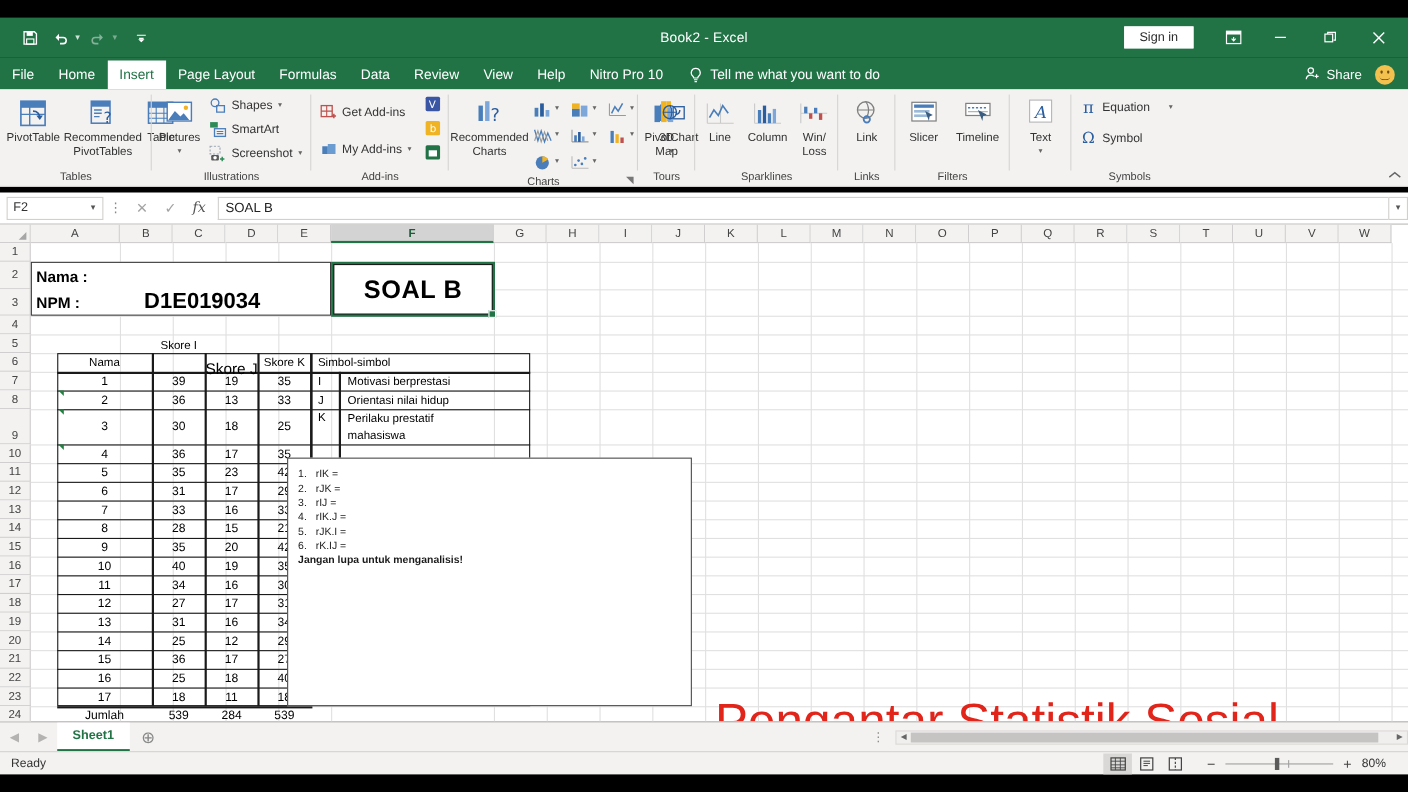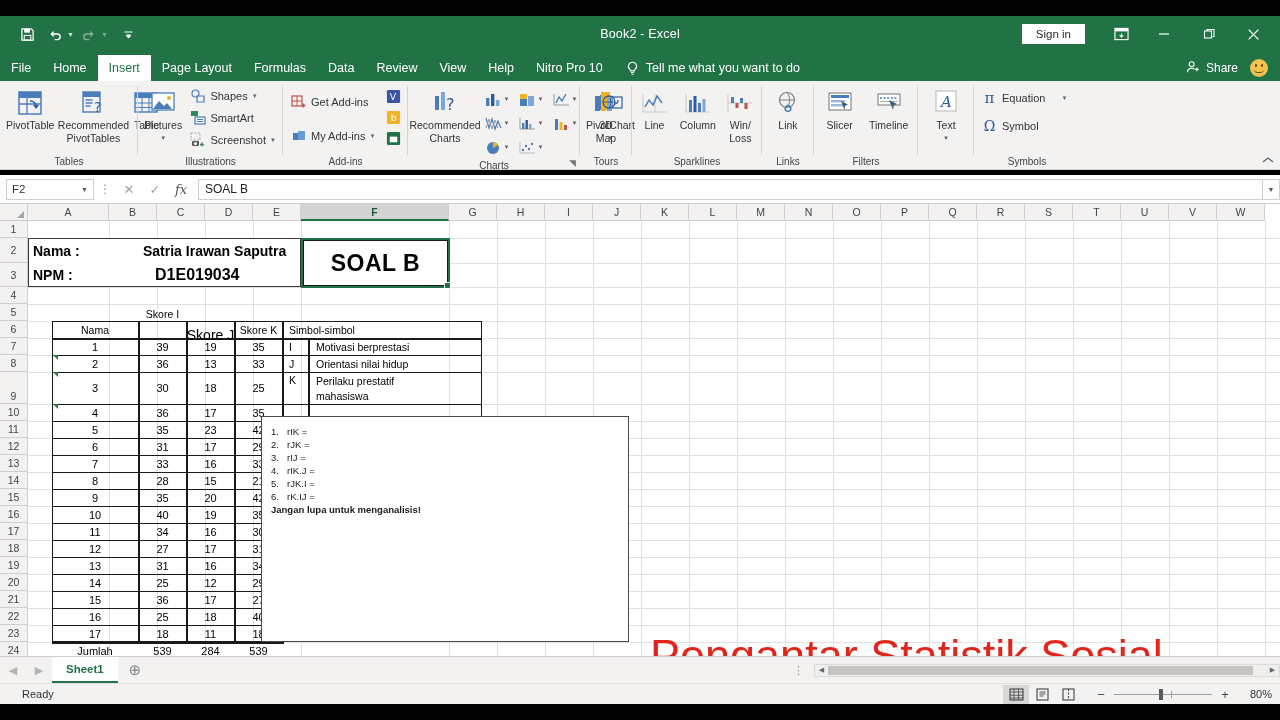--- a/index.html
+++ b/index.html
@@ -191,30 +191,30 @@
   }
   .hsb .arrowl, .hsb .arrowr { width:13px; text-align:center; font-size:7px; color:#666; }
   .hsb .thumb { position:absolute; left:13px; width:425px; height:9px; background:#c6c4c2; top:1px; }
 
   
   .statusbar {
     position:absolute; left:0; top:683px; width:1280px; height:21px;
     background:#f3f2f1; border-top:1px solid #e2e0de; display:flex; align-items:center;
     font-size:11px; color:#333;
   }
-  .st-ready { padding-left:22px; }
+  .st-ready { padding-left:10px; }
   .st-right { margin-left:auto; display:flex; align-items:center; gap:0; padding-right:8px; }
   .viewbtn { width:26px; height:19px; display:flex; align-items:center; justify-content:center; }
   .viewbtn.on { background:#d9d8d7; }
   .zoomwrap { display:flex; align-items:center; gap:7px; margin-left:14px; }
   .zminus, .zplus { font-size:13px; color:#444; width:12px; text-align:center; }
   .ztrack { width:98px; height:1px; background:#a0a0a0; position:relative; }
   .zthumb { position:absolute; left:45px; top:-5px; width:4px; height:11px; background:#5a5a5a; }
   .ztick { position:absolute; left:57px; top:-3px; width:1px; height:7px; background:#a0a0a0; }
-  .zval { width:34px; text-align:right; font-size:11px; }
+  .zval { width:34px; text-align:left; font-size:11px; }
 </style>
 </head>
 <body>
 
 <div id="app">
 
   <div class="titlebar">
     <div class="qat">
       <div class="qat-btn">
         <svg width="15" height="15" viewBox="0 0 16 16">
@@ -812,23 +812,22 @@
         <div class="gl-h" style="left:0; top:336px; width:1252px; height:1px"></div>
         <div class="gl-h" style="left:0; top:353px; width:1252px; height:1px"></div>
         <div class="gl-h" style="left:0; top:370px; width:1252px; height:1px"></div>
         <div class="gl-h" style="left:0; top:387px; width:1252px; height:1px"></div>
         <div class="gl-h" style="left:0; top:404px; width:1252px; height:1px"></div>
         <div class="gl-h" style="left:0; top:421px; width:1252px; height:1px"></div>
       </div>
 
       <div class="bx" style="left:0; top:17px; width:273px; height:49px; border:1px solid #3a3a3a; background:#fff"></div>
       <div class="cell bold" style="left:2px; top:18px; width:78px; height:23px; font-size:14px">Nama :</div>
-      <div class="cell bold" style="left:112px; top:18px; width:200px; height:23px; font-size:14px">Satria Irawan Saputra</div>
       <div class="cell bold" style="left:2px; top:42px; width:78px; height:23px; font-size:14px">NPM :</div>
-      <div class="cell bold" style="left:124px; top:42px; width:200px; height:23px; font-size:16px">D1E019034</div>
+      <div class="cell bold" style="left:100px; top:42px; width:200px; height:23px; font-size:20px">D1E019034</div>
 
       <div class="bx" style="left:274px; top:18px; width:147px; height:48px; border:2px solid #1a1a1a; background:#fff"></div>
       <div class="cell bold ctr" style="left:276px; top:20px; width:143px; height:44px; font-size:23px; letter-spacing:.5px">SOAL B</div>
       <div class="selcell" style="left:273px; top:17px; width:149px; height:50px"></div>
 
 
       <div class="bx" style="left:24px; top:100px; width:430px; height:321px; border:1.5px solid #1a1a1a"></div>
 
       <div class="bx" style="left:110px; top:100px; width:1.5px; height:321px; background:#1a1a1a"></div>
       <div class="bx" style="left:158px; top:100px; width:1.5px; height:321px; background:#1a1a1a"></div>

